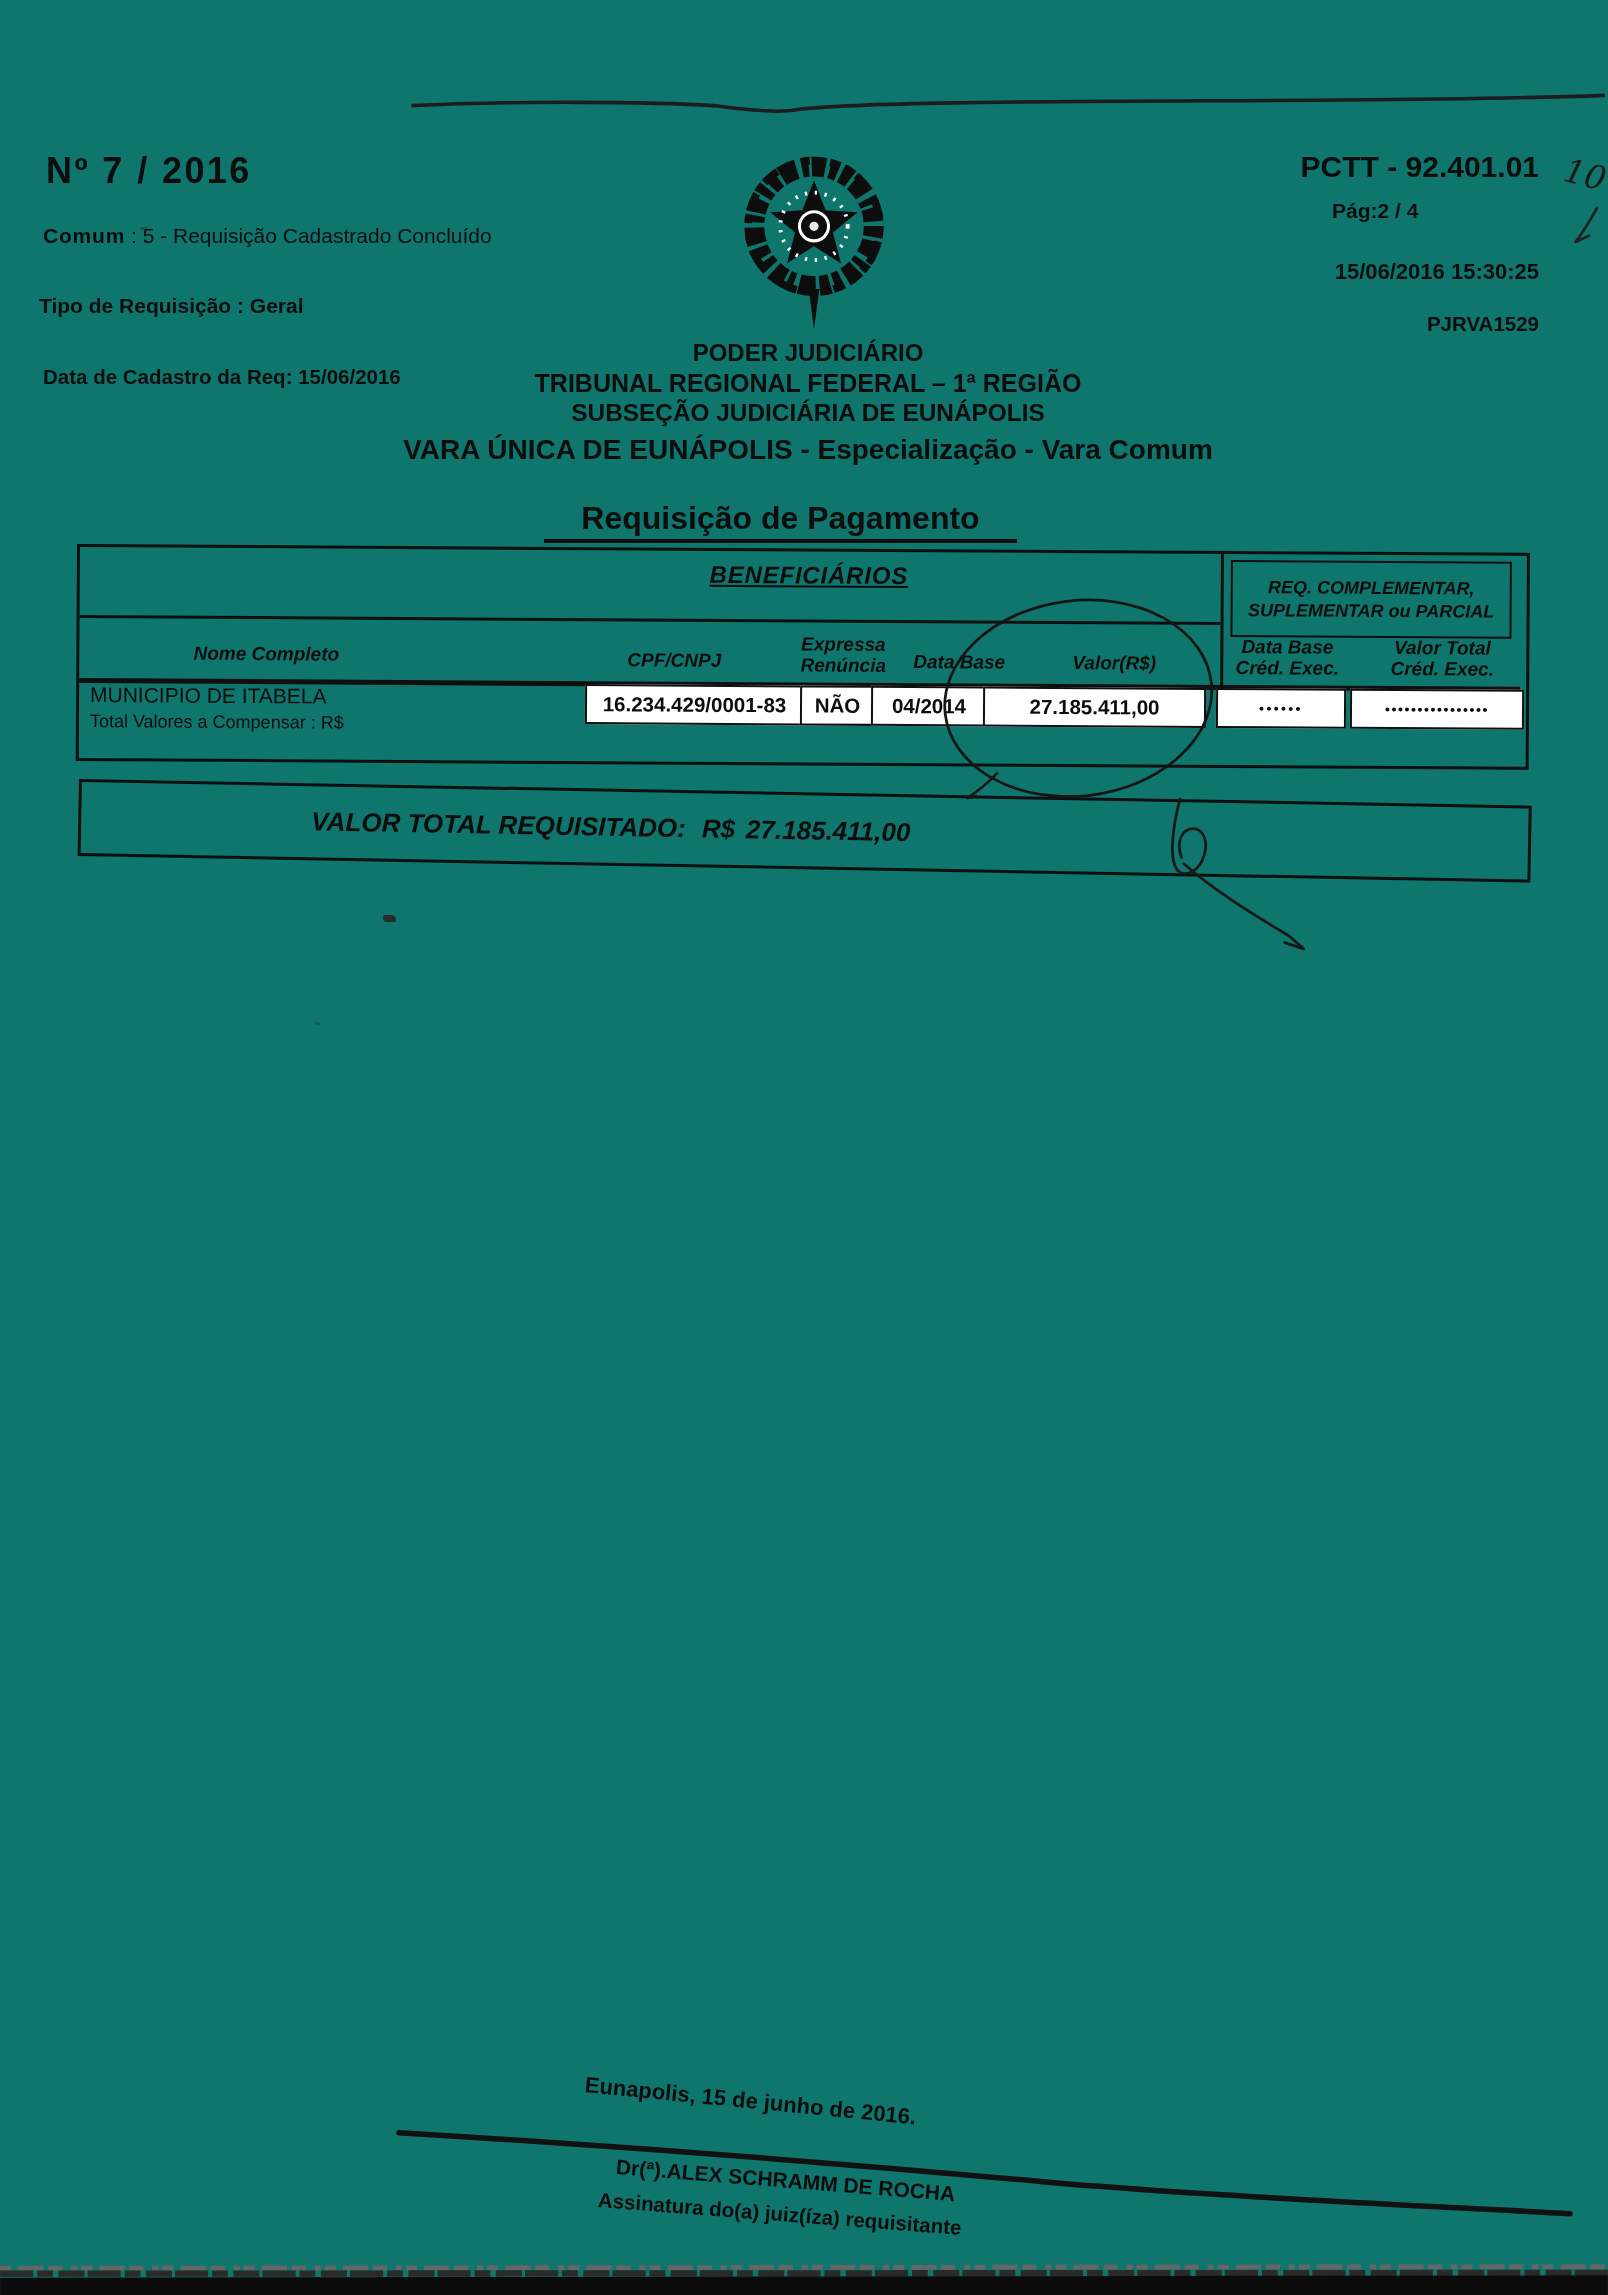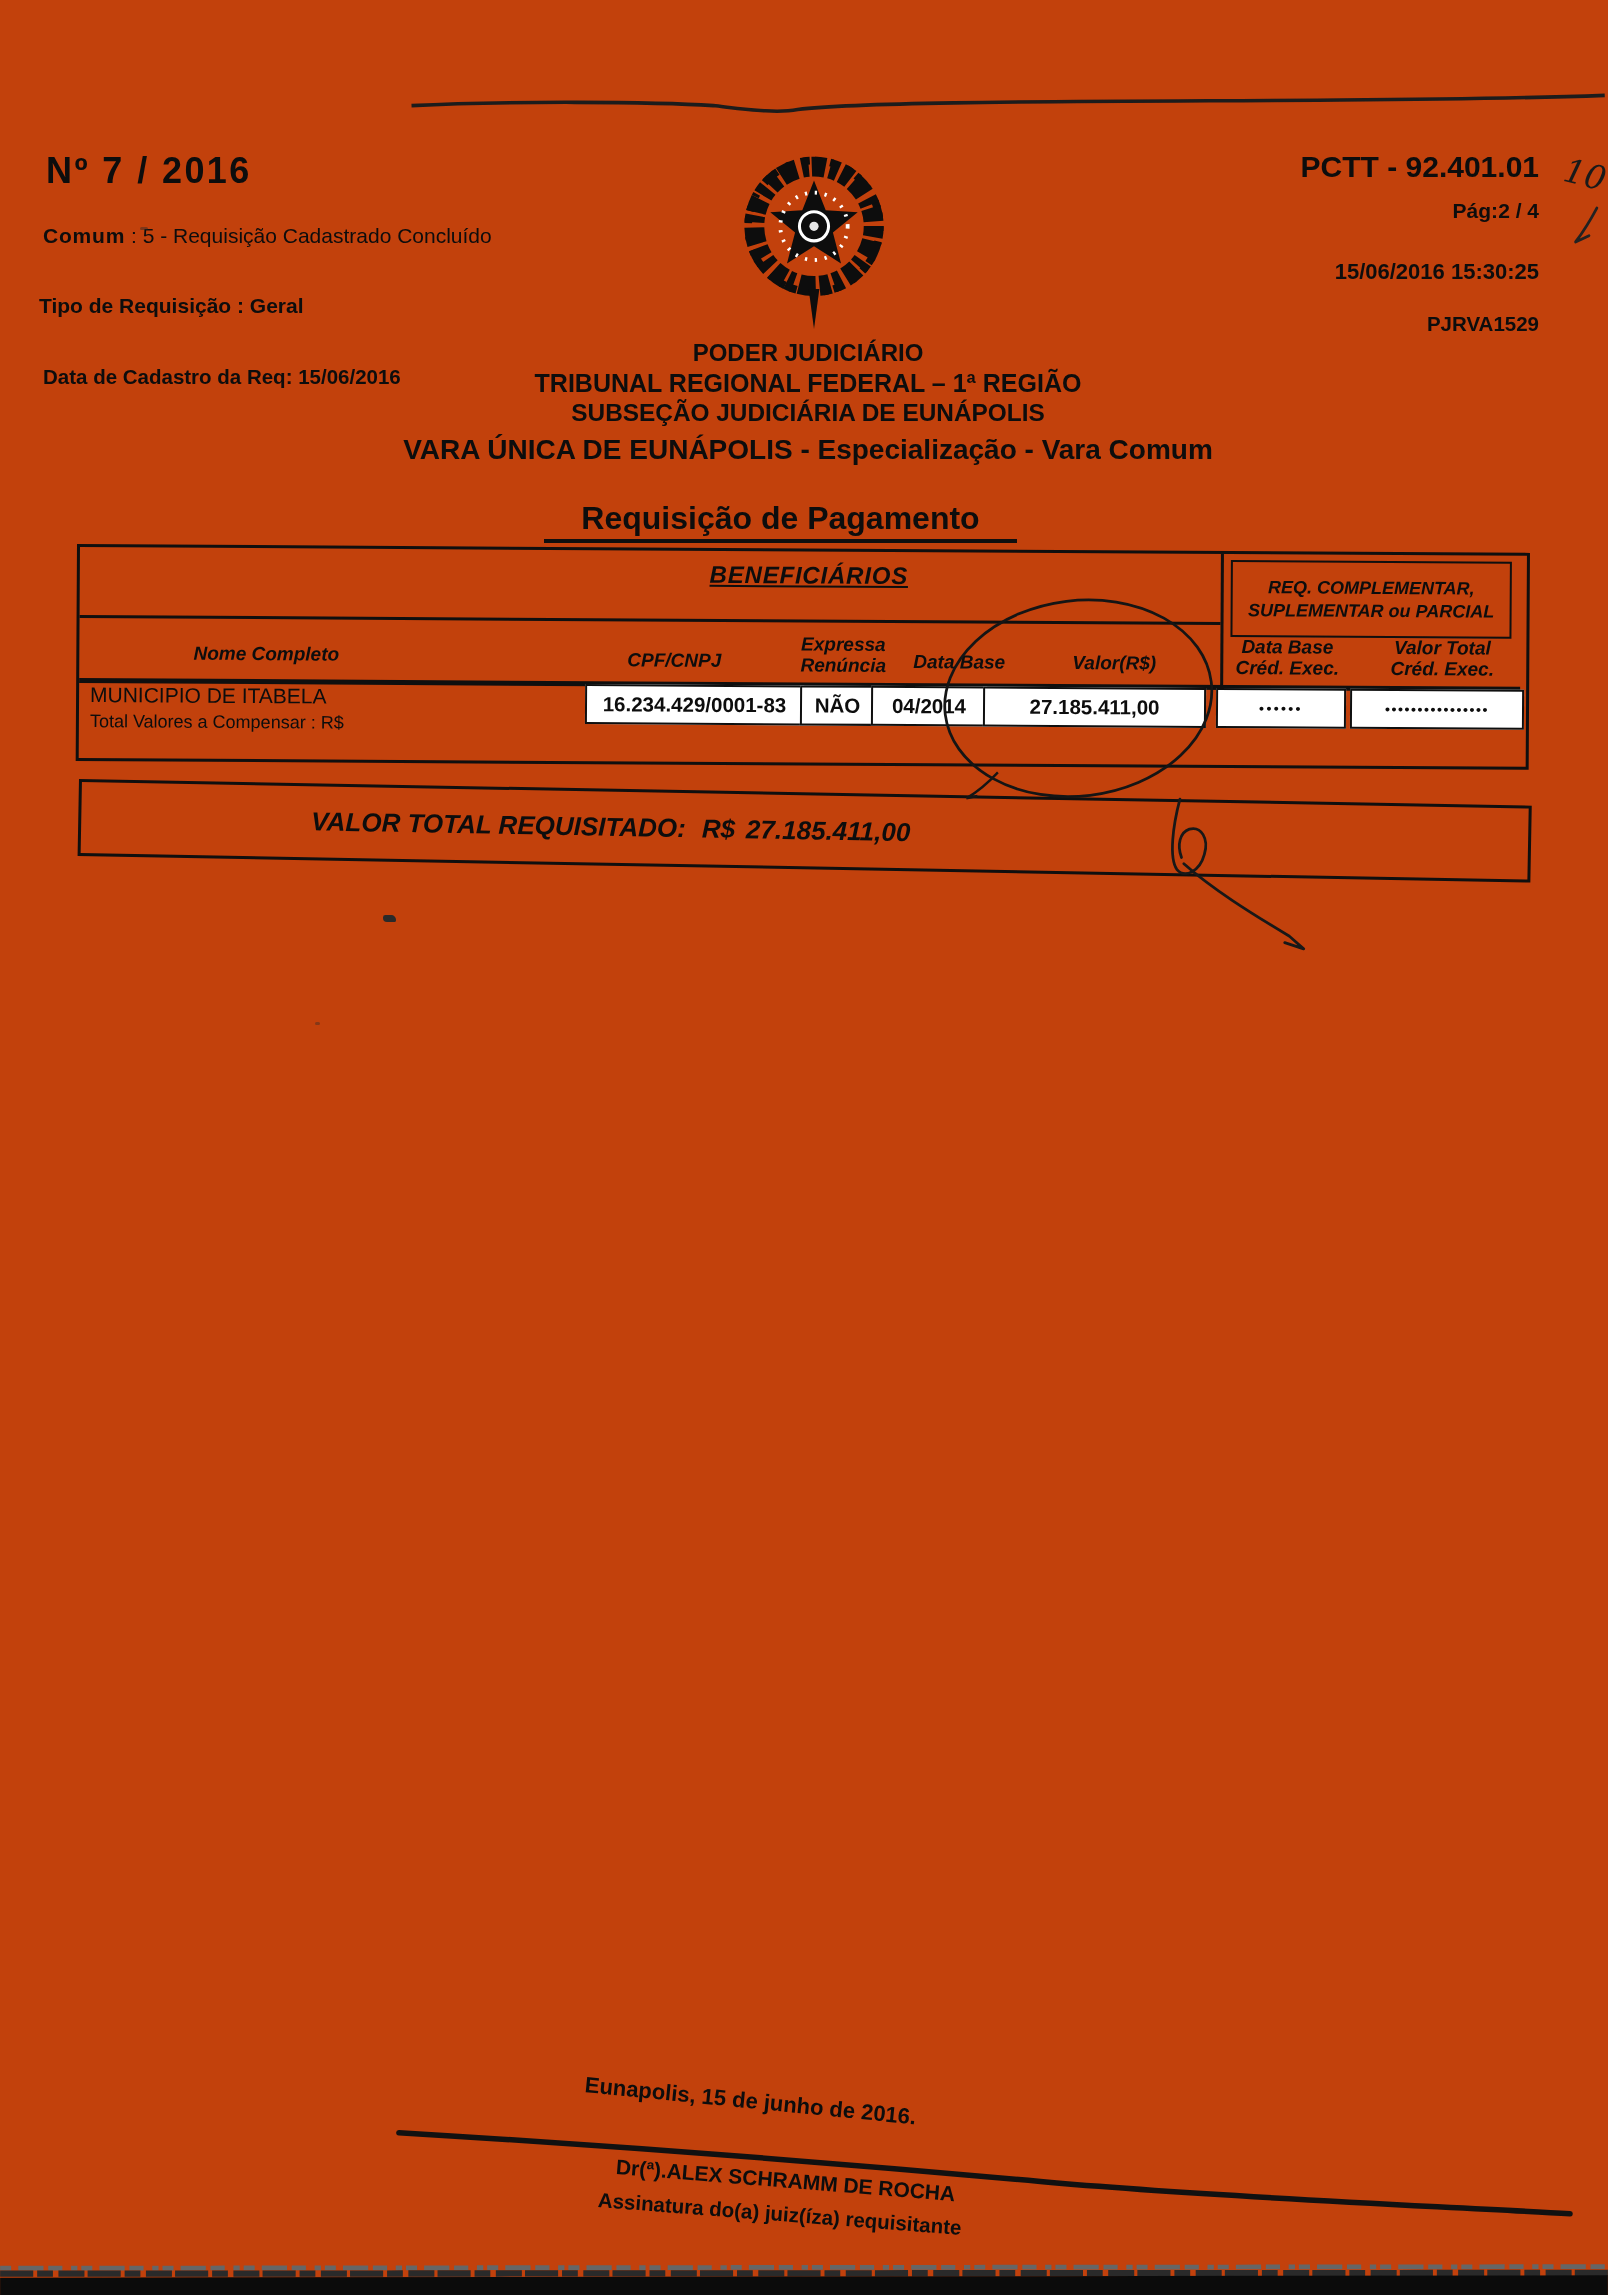--- a/index.html
+++ b/index.html
@@ -1,32 +1,32 @@
 <!DOCTYPE html>
 <html style="font-size:12.6px"><head>
 <meta charset="utf-8">
 <style>
   html,body { margin:0; padding:0; background:#d8d8d8; }
   .page {
-    position:relative; width:1608px; height:2295px; background:#c2410c;
+    position:relative; width:1608px; height:2295px; background:#0f766e;
     font-family:"Liberation Sans", sans-serif; color:#0d0d0d; overflow:hidden;
   }
   .abs { position:absolute; }
 
   
   .doc-number { left:46px; top:150px; font-size:36px; font-weight:700; letter-spacing:2.4px; }
   .status-line { left:43px; top:224px; font-size:21px; }
   .status-line .lbl { font-weight:700; letter-spacing:0.8px; }
   .tipo-line { left:39px; top:294px; font-size:21px; font-weight:700; }
   .data-line { left:43px; top:365px; font-size:20.5px; font-weight:700; }
 
   
   .corner { right:69px; text-align:right; }
   .pctt { top:150px; font-size:30px; font-weight:700; }
-  .pag-row { top:199px; width:207px; display:flex; justify-content:flex-end; font-size:21px; font-weight:700; }
+  .pag-row { top:199px; width:207px; display:flex; justify-content:flex-start; font-size:21px; font-weight:700; }
   .stamp-time { top:259px; font-size:22px; font-weight:700;text-align:center; }
   .stamp-code { top:312px; font-size:20.5px; font-weight:700; }
   .hand-number {
     left:1564px; top:155px; font-size:33px; font-style:italic; font-weight:400;
     font-family:"DejaVu Serif", serif; transform:rotate(14deg); color:#1a1a1a; z-index:6;
   }
 
   
   .court { left:256px; width:1104px; text-align:center; font-weight:700; }
   .court-1 { top:339px; font-size:24px; }

